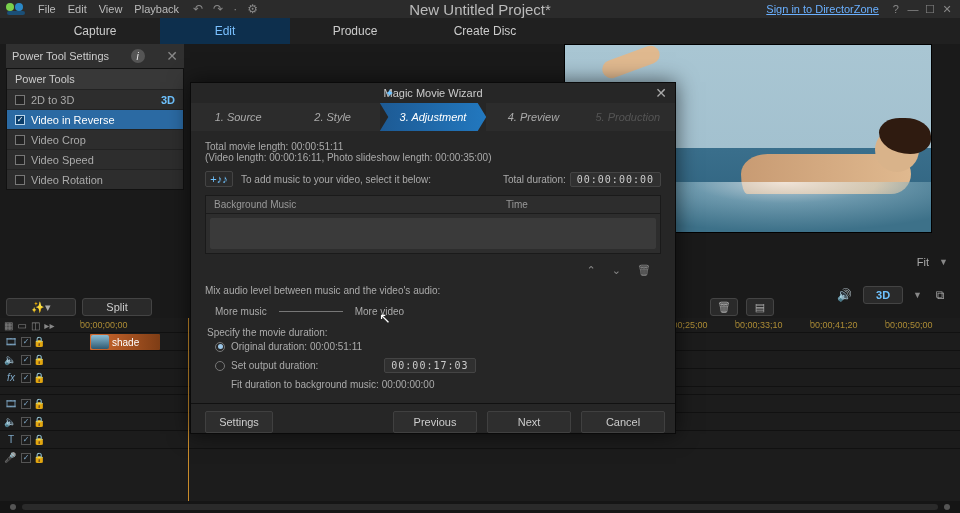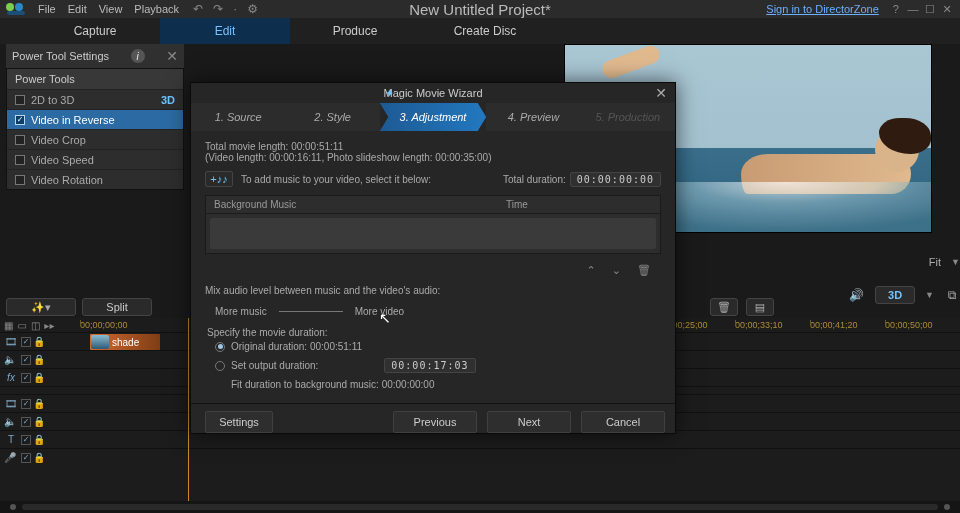--- a/index.html
+++ b/index.html
@@ -31,21 +31,21 @@
 .pt-item.sel .cb { background: #0a3e6b; border-color: #bcd8ef; }
 .pt-item .badge { margin-left: auto; color: #6fc3ff; font-weight: bold; font-size: 11px; }
 
 .preview { position: absolute; right: 28px; top: 44px; width: 368px; height: 189px; background: linear-gradient(#a9c6d3 0%,#a3c1cf 55%,#3a6f8c 55%,#2c5f7b 100%); border: 1px solid #000; }
 .preview .surfer-body { position:absolute; right:20px; bottom:38px; width:170px; height:40px; border-radius:40px 30px 30px 10px / 30px; background: linear-gradient(90deg,#c89b73,#e0b98f); }
 .preview .surfer-head { position:absolute; right:12px; bottom:60px; width:44px; height:44px; border-radius:50%; background:#d9b38a; }
 .preview .hair { position:absolute; right:0px; bottom:78px; width:52px; height:36px; border-radius:40% 50% 40% 60%; background:#2f1b10; }
 .preview .hand { position:absolute; left:36px; top:8px; width:60px; height:18px; border-radius:20px; background:#e0b98f; transform:rotate(-20deg); }
 .preview .wave1 { position:absolute; bottom:0; left:0; right:0; height:50px; background: radial-gradient(ellipse at 60% 0%, rgba(255,255,255,.7), rgba(198,230,238,.4) 30%, #3d7189 70%); }
 
-.ctrlbar { position: absolute; right: 0; top: 256px; width: 288px; height: 40px; display:flex; flex-direction:column; gap:18px; }
+.ctrlbar { position: absolute; right: 12px; top: 256px; width: 288px; height: 40px; display:flex; flex-direction:column; gap:18px; }
 .ctrlrow { display:flex; align-items:center; justify-content:flex-end; gap:10px; height:18px; }
 .ctrlrow .btn3d { width:40px; height:18px; background:#2a2a2a; border:1px solid #444; display:flex; align-items:center; justify-content:center; color:#6fc3ff; font-weight:bold; font-size:11px; border-radius:3px; }
 .ctrlrow .drop { font-size:9px; color:#888; }
 .ctrlrow .icon { width:16px; height:16px; color:#aaa; font-size:12px; display:flex; align-items:center; justify-content:center; }
 
 .midbar { position: absolute; left: 6px; right: 6px; top: 297px; height: 20px; display: flex; align-items: center; }
 .midbar .wand { width: 70px; height: 18px; background:#2a2a2a; border:1px solid #444; border-radius:3px; display:flex; align-items:center; justify-content:center; color:#aaa; }
 .midbar .split { width: 70px; height: 18px; margin-left:6px; background:#2a2a2a; border:1px solid #444; border-radius:3px; display:flex; align-items:center; justify-content:center; font-size:11px; color:#ccc; }
 .midbar .rightbtns { position:absolute; right:180px; display:flex; gap:8px; }
 .midbar .rbtn { width:28px; height:18px; background:#2a2a2a; border:1px solid #444; border-radius:3px; display:flex; align-items:center; justify-content:center; color:#aaa; font-size:11px; }

